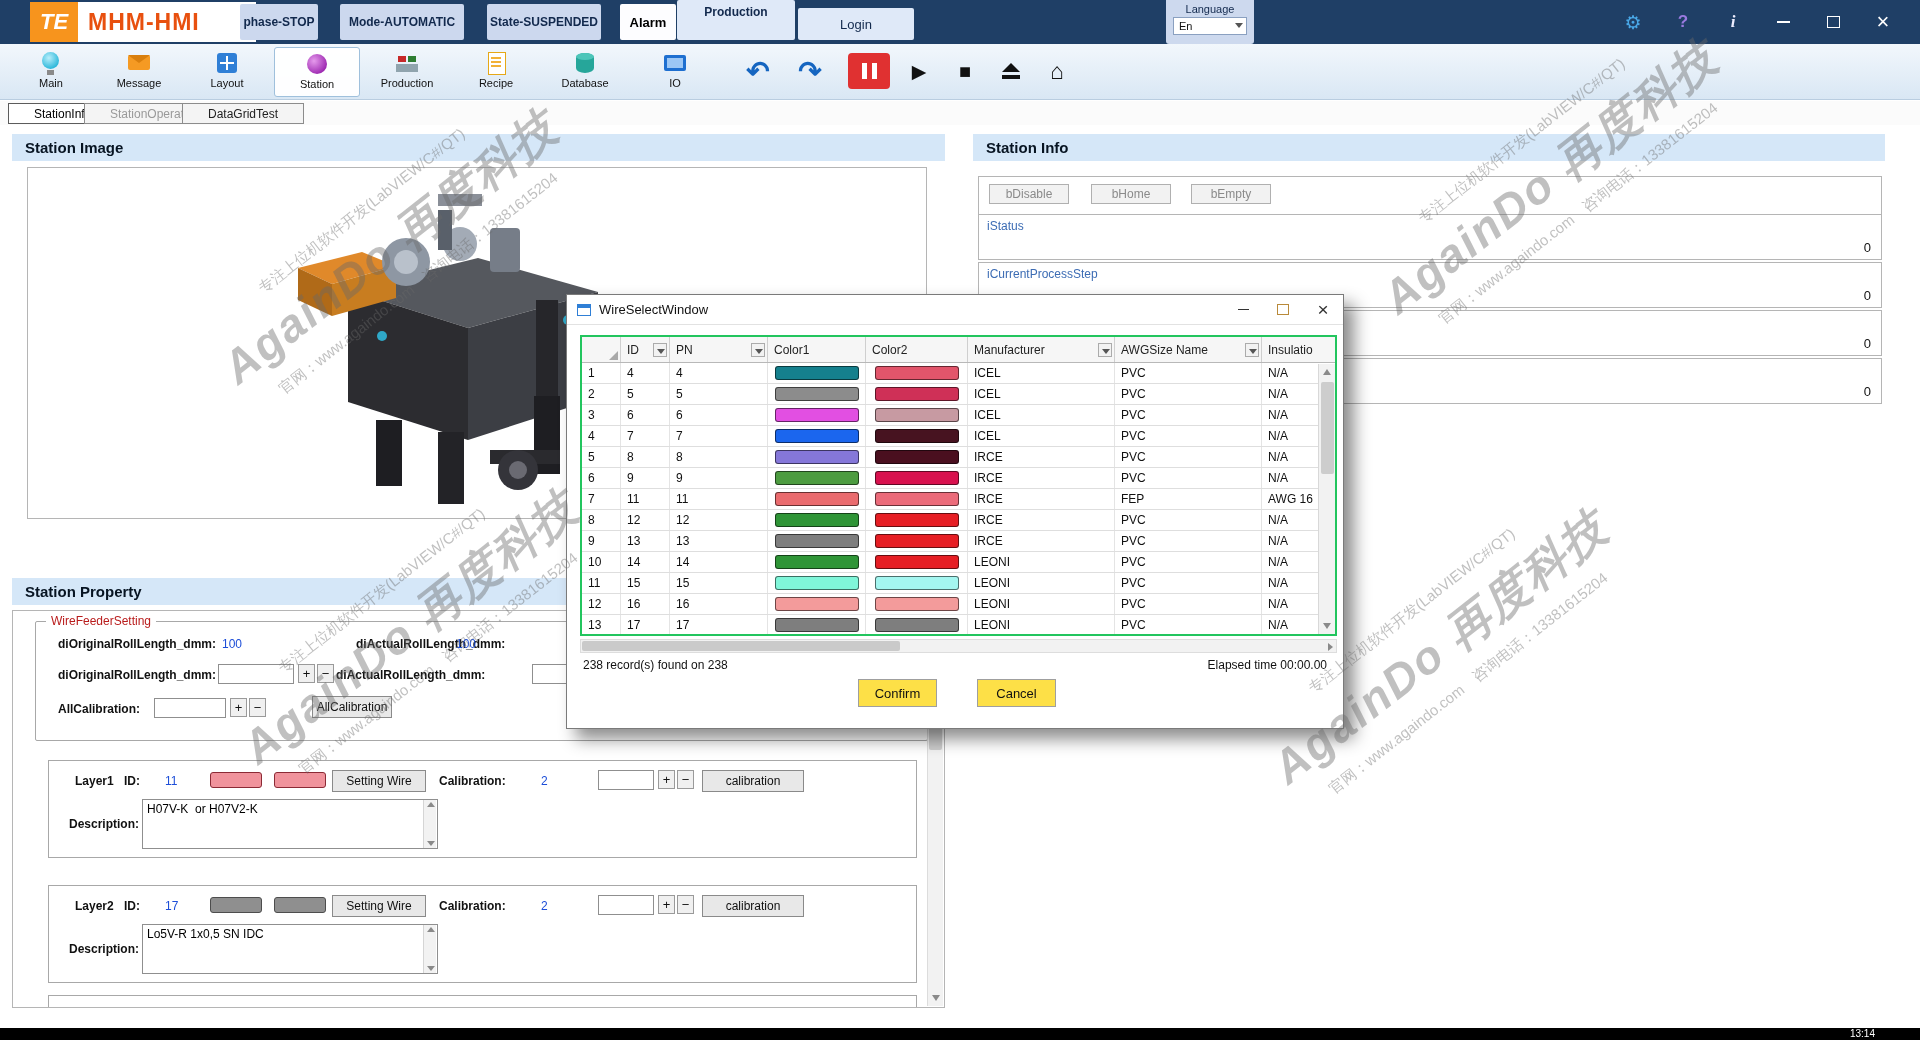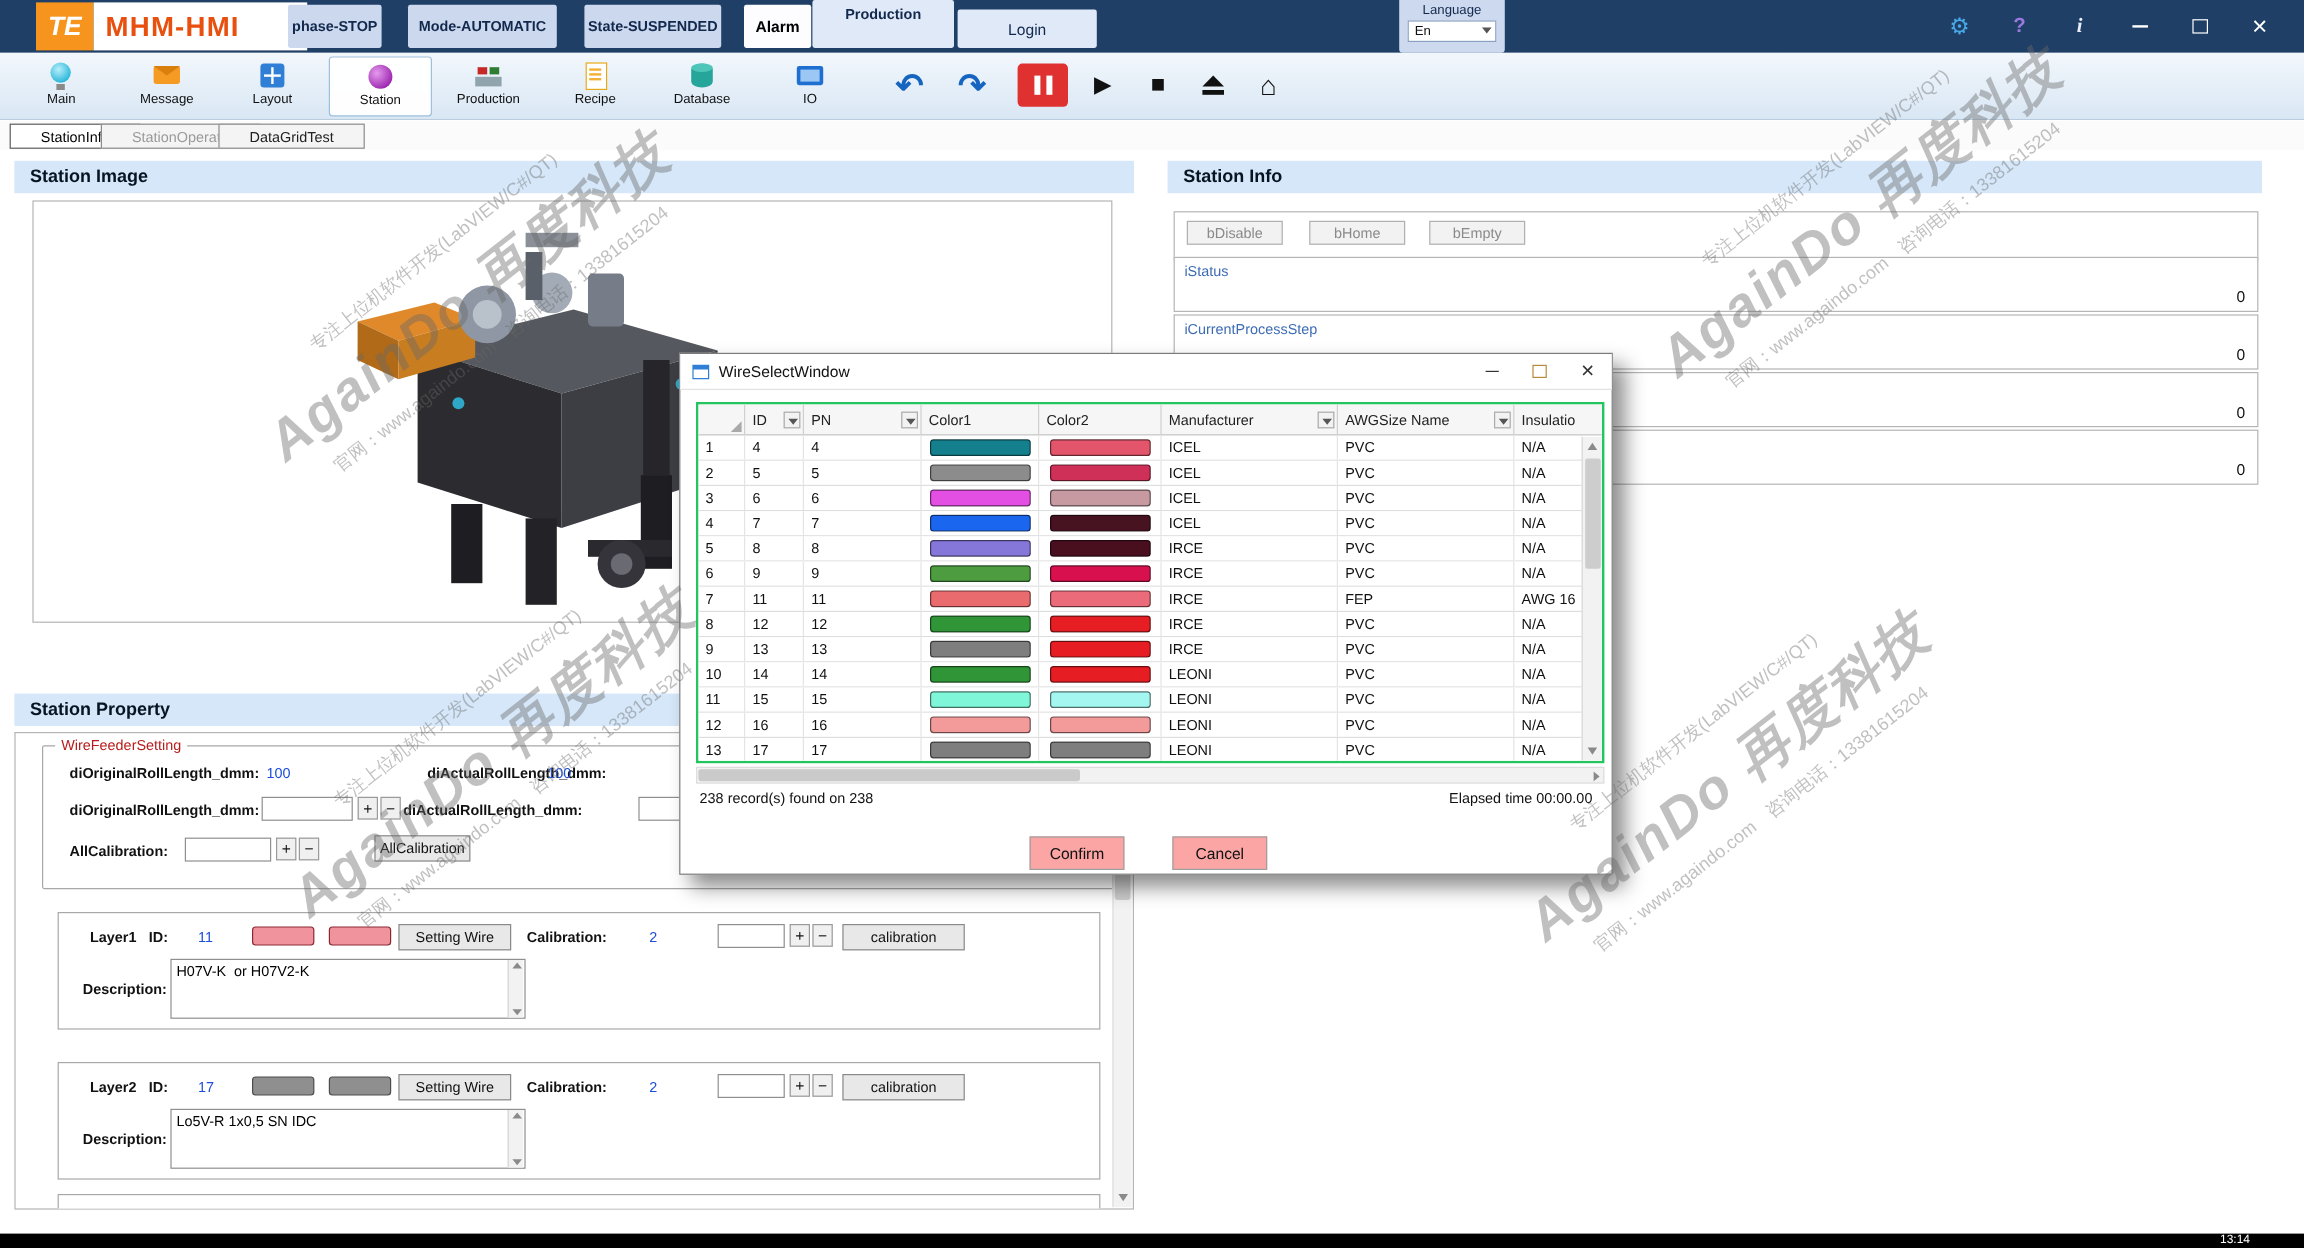--- a/index.html
+++ b/index.html
@@ -169,21 +169,21 @@
   .grid-vscroll .up::before { content:""; position:absolute; left:4px; top:5px; border-left:4px solid transparent;
                               border-right:4px solid transparent; border-bottom:6px solid #8a8a8a; }
   .grid-vscroll .dn::before { content:""; position:absolute; left:4px; bottom:5px; border-left:4px solid transparent;
                               border-right:4px solid transparent; border-top:6px solid #8a8a8a; }
   .hscroll { position:absolute; left:13px; top:344px; width:757px; height:14px; background:#f2f2f2; border:1px solid #ddd; }
   .hscroll .thumb { position:absolute; left:1px; top:1px; width:318px; height:10px; background:#cacaca; border-radius:2px; }
   .hscroll .right-arr { position:absolute; right:3px; top:3px; border-top:4px solid transparent;
                         border-bottom:4px solid transparent; border-left:5px solid #8a8a8a; }
   .dlg-status { position:absolute; left:16px; right:16px; top:360px; height:20px; font-size:12px; color:#111;
                 display:flex; justify-content:space-between; align-items:center; }
-  .dlg-btn { position:absolute; top:402px; width:79px; height:28px; background:#fca5a5; border:1px solid #9f9f9f;
+  .dlg-btn { position:absolute; top:384px; width:79px; height:28px; background:#fde047; border:1px solid #9f9f9f;
              font-size:13px; color:#111; display:flex; align-items:center; justify-content:center; cursor:default; }
 
   
   .wm { position:absolute; z-index:50; transform:rotate(-38deg); color:rgba(105,105,105,.42);
         text-align:center; pointer-events:none; line-height:1.5; }
   .wm .small { font-size:15px; }
   .wm .big { font-size:46px; font-weight:bold; font-style:italic; letter-spacing:2px; }
 
   
   .bottombar { position:absolute; left:0; bottom:0; width:1920px; height:12px; background:#000; z-index:60;

